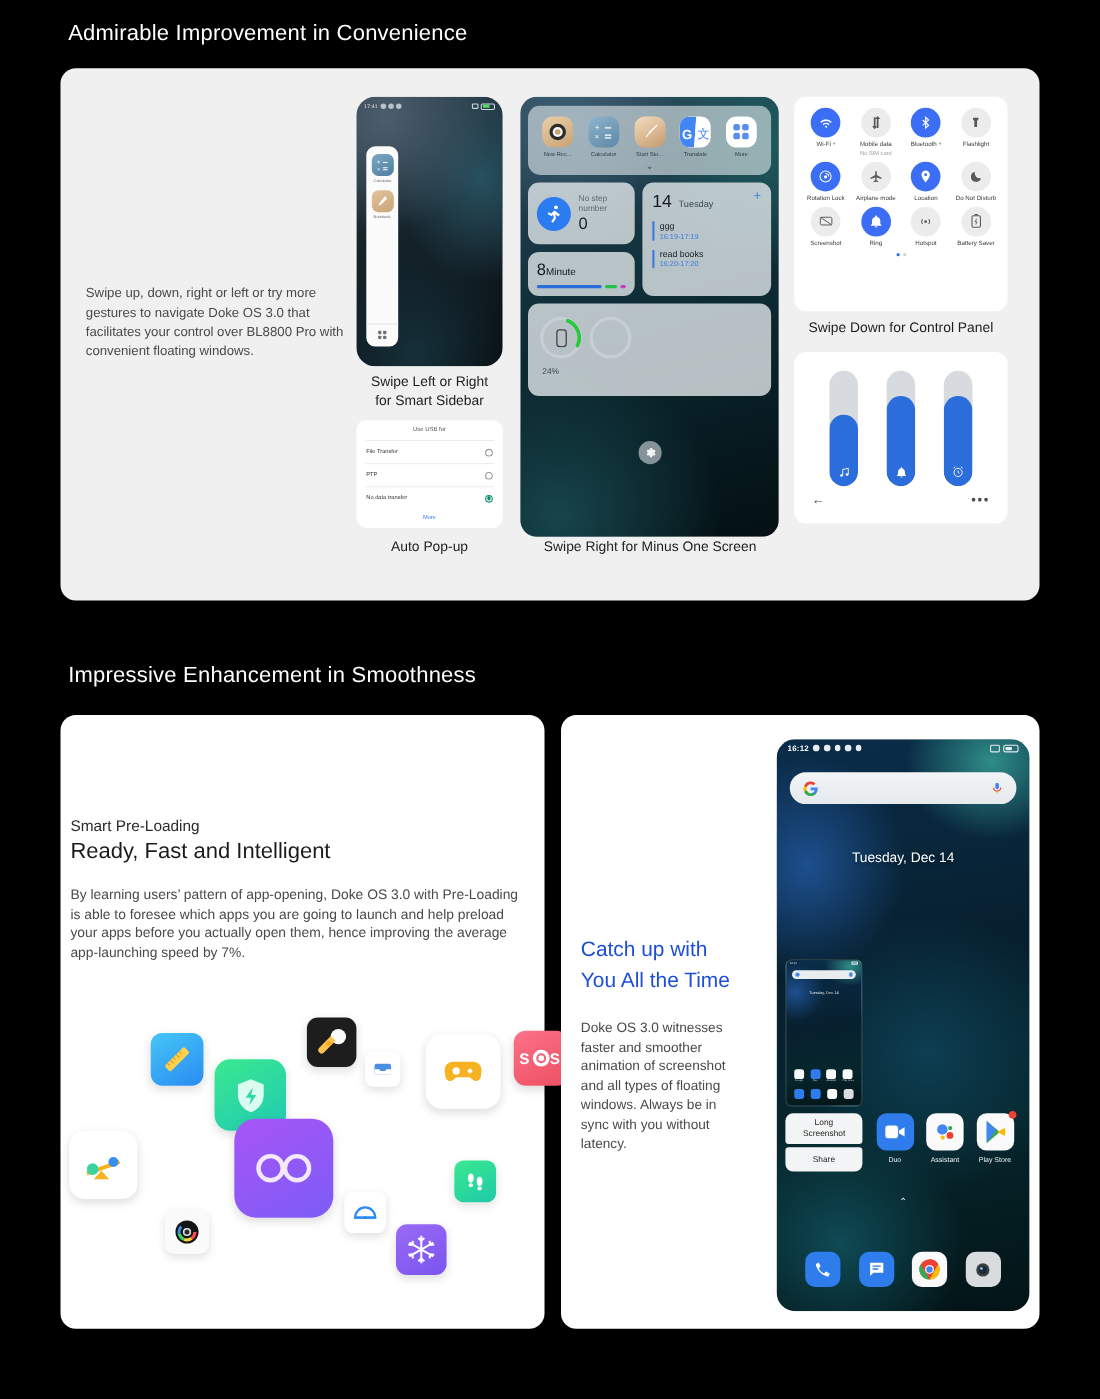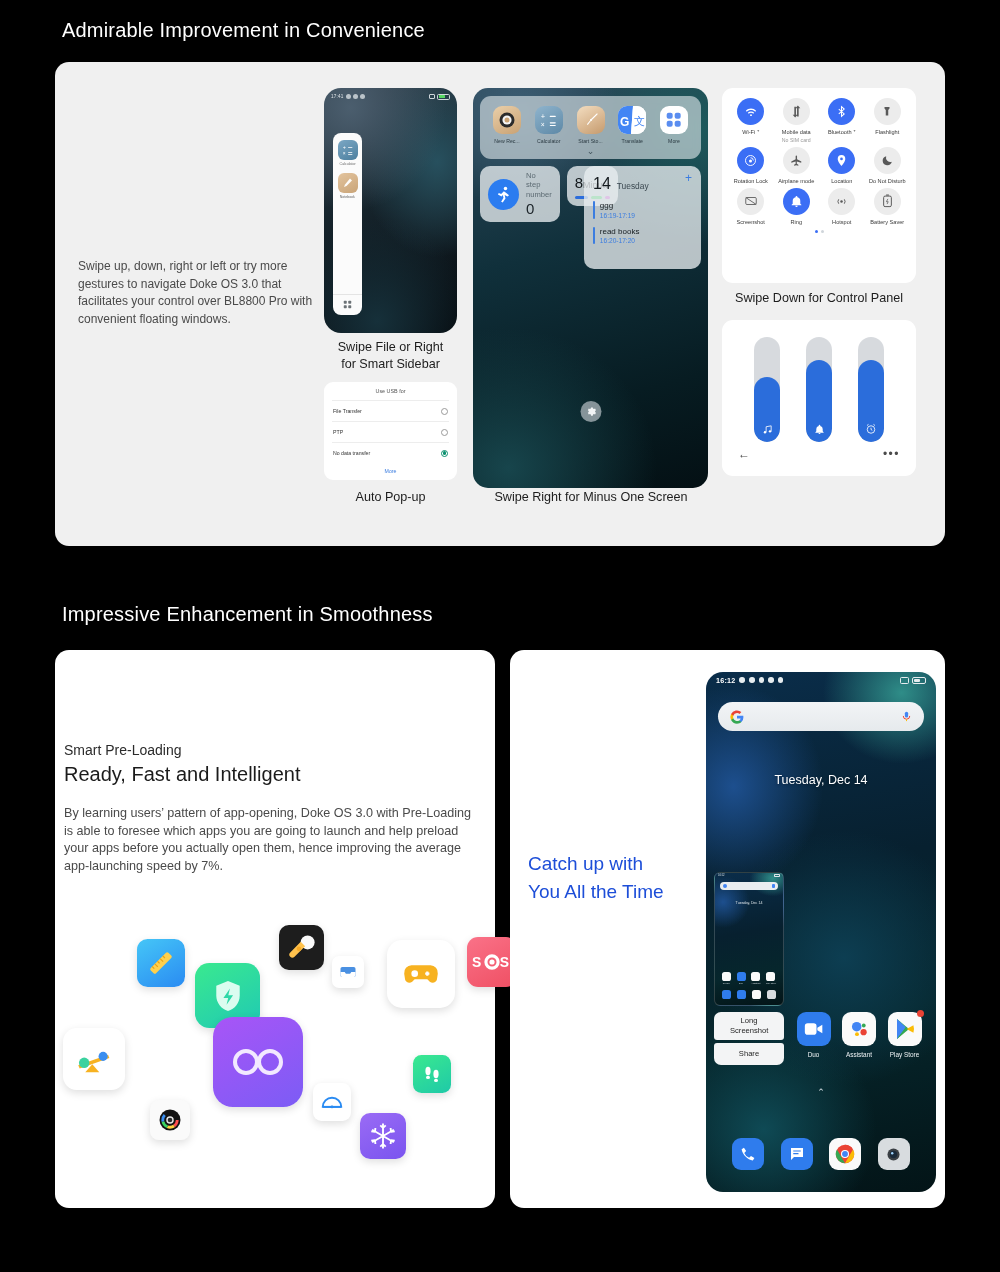--- a/index.html
+++ b/index.html
@@ -101,21 +101,21 @@
     backdrop-filter: blur(4px);
   }
   #apps-row { display:flex; justify-content:space-between; padding:0 3px; }
   .tray-app { width:36px; display:flex; flex-direction:column; align-items:center; }
   .tray-ico { width:28px;height:28px;border-radius:9px;
               display:flex;align-items:center;justify-content:center; overflow:hidden;}
   .tray-lbl { font-size:5.2px; color:#2b3a42; margin-top:4px; white-space:nowrap; }
   #tray-chevron { text-align:center; color:#41525c; font-size:9px; line-height:12px; margin-top:1px;}
 
   #widget-grid { display:flex; gap:7px; margin-top:7px; }
-  #wg-left { width:97px; display:flex; flex-direction:row; gap:7px; }
+  #wg-left { width:97px; display:flex; flex-direction:column; gap:7px; }
   #wg-right { flex:1; display:flex; flex-direction:column; gap:7px; }
   .widget { background: rgba(232,237,240,.78); border-radius:10px; }
 
   #w-steps { height:56px; display:flex; align-items:center; padding:0 8px; gap:7px; }
   #steps-circle { width:31px;height:31px;border-radius:50%;background:#2b7cf0;
                   display:flex;align-items:center;justify-content:center;flex:none; }
   #steps-txt { font-size:7.6px; color:#5c6a72; line-height:9.4px; }
   #steps-num { font-size:15px; color:#1b2328; font-weight:400; margin-top:1px; }
 
   #w-minute { height:40px; padding:8px 8px 0; }
@@ -325,21 +325,21 @@
         <svg width="9" height="9" viewBox="0 0 24 24" fill="#6b7276">
           <rect x="2" y="2" width="8" height="8" rx="2"></rect>
             <rect x="14" y="2" width="8" height="8" rx="2"></rect>
           <rect x="2" y="14" width="8" height="8" rx="2"></rect>
             <rect x="14" y="14" width="8" height="8" rx="2"></rect>
         </svg>
       </div>
     </div>
   </div>
   <div class="cap" style="position:absolute;left:269px;top:277px;width:133px;">
-    <span>Swipe File or Right</span><br>
+    <span>Swipe Left or Right</span><br>
     <span>for Smart Sidebar</span>
   </div>
 
   <div id="usb-card">
     <div id="usb-title">Use USB for</div>
     <div class="usb-row">
       <span>File Transfer</span>
       <span class="radio"></span>
     </div>
     <div class="usb-row">
@@ -470,20 +470,34 @@
               <div class="cal-ev-t">read books</div>
               <div class="cal-ev-s">16:20-17:20</div>
             </div>
           </div>
         </div>
       </div>
     </div>
 
     <div style="display:flex; gap:7px; margin-top:7px;">
 
+      <div class="widget" id="w-batt" style="flex:1;">
+        <div id="batt-rings">
+          <div class="ring">
+            <svg width="38" height="38" viewBox="0 0 38 38" style="position:absolute;left:-3.4px;top:-3.4px;">
+              <circle cx="19" cy="19" r="16.6" fill="none" stroke="#27c93f" stroke-width="3.4" stroke-linecap="round" stroke-dasharray="27 200" transform="rotate(-68 19 19)"></circle>
+            </svg>
+            <svg width="11" height="17" viewBox="0 0 12 20">
+              <rect x="1" y="1" width="10" height="18" rx="3" fill="none" stroke="#444" stroke-width="1.4"></rect>
+            </svg>
+          </div>
+          <div class="ring"></div>
+        </div>
+        <div id="batt-pct">24%</div>
+      </div>
     </div>
 
     <div id="gear-btn">
       <svg width="11" height="11" viewBox="0 0 24 24" fill="#f2f4f5">
         <path d="M12 8a4 4 0 100 8 4 4 0 000-8zm9 4a8.9 8.9 0 00-.1-1.3l2-1.6-2-3.4-2.4 1a9 9 0 00-2.2-1.3L16 3h-4l-.3 2.4a9 9 0 00-2.2 1.3l-2.4-1-2 3.4 2 1.6A8.9 8.9 0 007 12c0 .4 0 .9.1 1.3l-2 1.6 2 3.4 2.4-1a9 9 0 002.2 1.3L12 21h4l.3-2.4a9 9 0 002.2-1.3l2.4 1 2-3.4-2-1.6c.1-.4.1-.9.1-1.3z"></path>
       </svg>
     </div>
   </div>
   <div class="cap" style="position:absolute;left:405px;top:427px;width:262px;">Swipe Right for Minus One Screen</div>
 
@@ -766,20 +780,21 @@
       </svg>
     </div>
   </div>
 </div>
 
 <div class="card card-white" id="card-3">
   <div id="catch-head">
     <span>Catch up with</span><br>
     <span>You All the Time</span>
   </div>
+  <div id="catch-body">Doke OS 3.0 witnesses faster and smoother animation of screenshot and all types of floating windows. Always be in sync with you without latency.</div>
 
   <div id="phone-big">
     <div id="bp-status">
       <div style="display:flex;gap:4px;align-items:center;">
         <span id="bp-time">16:12</span>
         <span class="bps-ico"></span>
         <span class="bps-ico"></span>
         <span class="bps-ico"></span>
         <span class="bps-ico"></span>
         <span class="bps-ico"></span>

